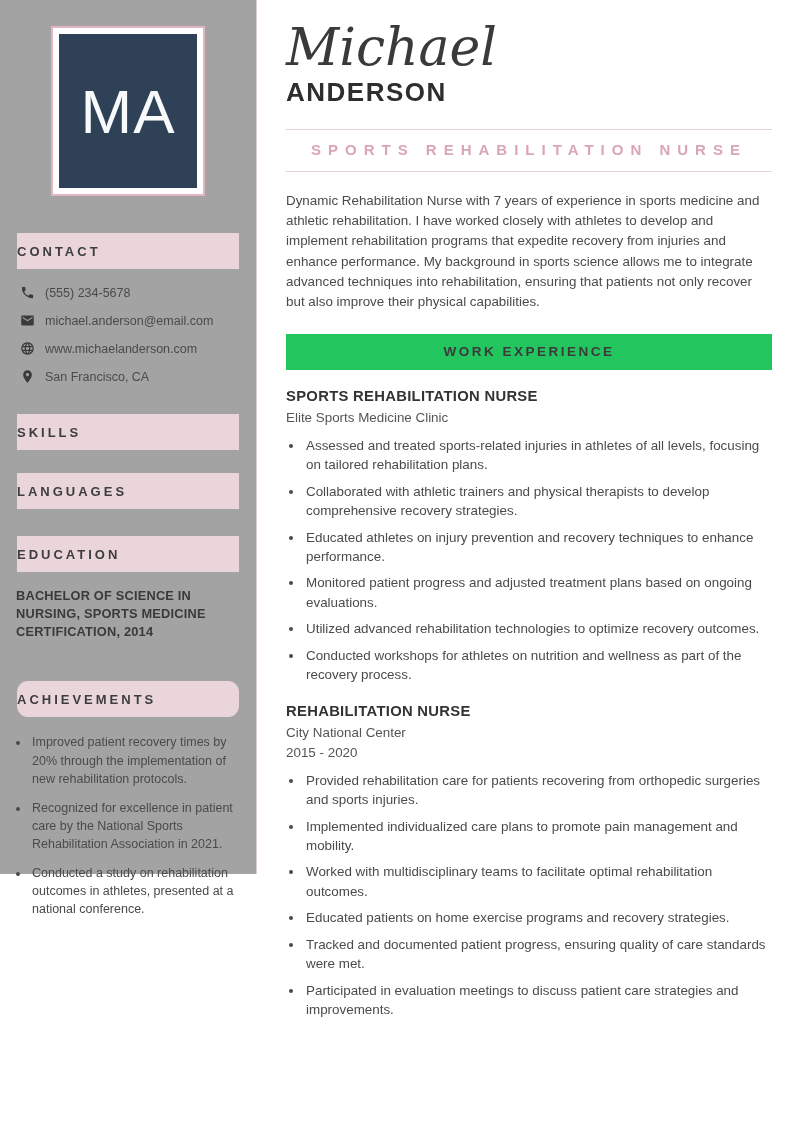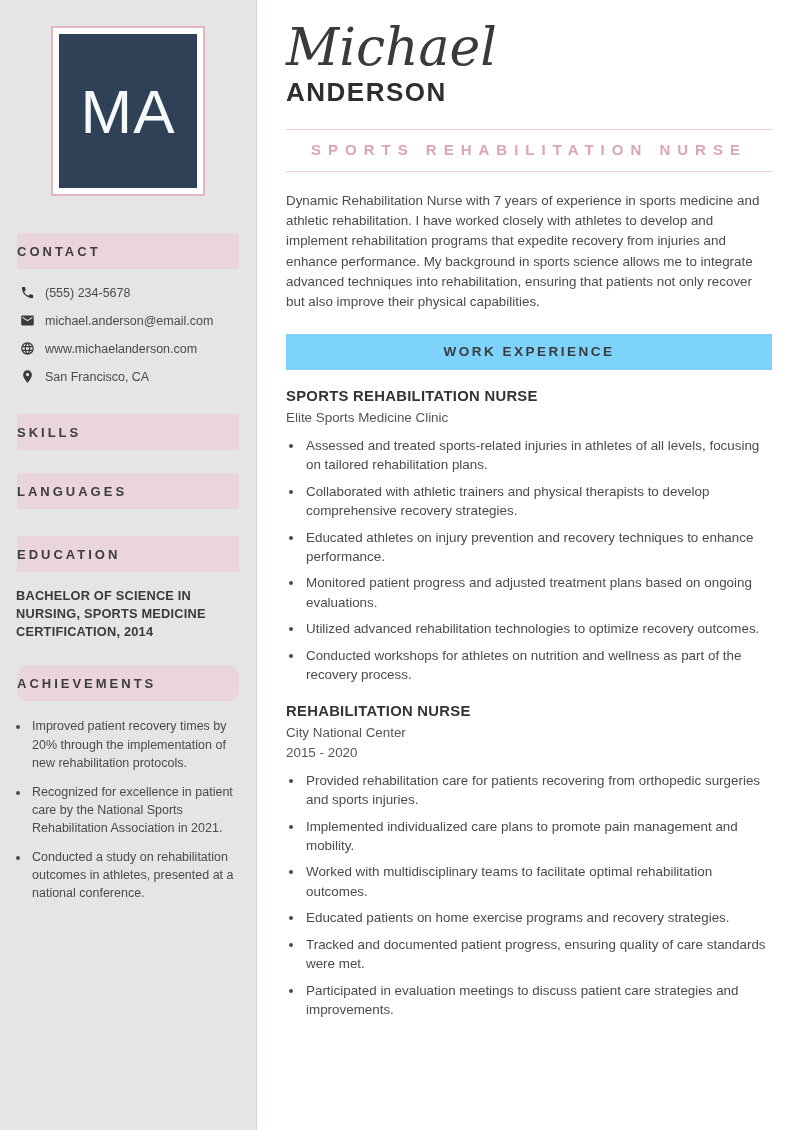--- a/index.html
+++ b/index.html
@@ -5,22 +5,22 @@
   * { margin: 0; padding: 0; box-sizing: border-box; }
   html, body { width: 800px; background: #ffffff; }
   body {
     font-family: "Liberation Sans", sans-serif;
     width: 800px; height: 1130px; overflow: hidden;
   }
   .page { display: flex; width: 800px; height: 1130px; background: #ffffff; }
 
   
   .sidebar {
-    width: 257px; min-width: 257px; height: 1130px;
-    background: #e5e5e5;
+    width: 257px; min-width: 257px; height: 874px;
+    background: #a3a3a3;
     border-right: 1px solid #dccfd2;
     padding-bottom: 16px;
   }
   .avatar-frame {
     width: 154px; height: 170px;
     margin: 26px auto 0 auto;
     background: #ffffff;
     border: 2px solid #e2b6c0;
     padding: 6px;
   }
@@ -36,21 +36,21 @@
   .side-band {
     margin: 0 17px; height: 36px;
     background: #e9d5da;
     display: flex; align-items: center; 
     font-size: 13px; font-weight: bold; letter-spacing: 3px; color: #3d3d3d;
   }
   .band-contact { margin-top: 37px; }
   .band-skills { margin-top: 30px; }
   .band-languages { margin-top: 23px; }
   .band-education { margin-top: 27px; }
-  .band-achievements { margin-top: 24px; border-radius: 11px; }
+  .band-achievements { margin-top: 40px; border-radius: 11px; }
 
   .contact-list { margin: 16px 0 0 20px; }
   .contact-row { display: flex; align-items: center; margin-bottom: 13px; }
   .contact-row .cicon { width: 15px; height: 15px; margin-right: 10px; flex: 0 0 15px; }
   .contact-row .cicon svg { width: 15px; height: 15px; fill: #3a3a3a; display: block; }
   .contact-text { font-size: 12.5px; color: #4a4a4a; }
 
   ul.side-list { margin: 16px 14px 0 30px; list-style: disc; }
   ul.side-list li {
     font-size: 12.5px; color: #4a4a4a; line-height: 1.45;
@@ -82,21 +82,21 @@
     text-align: center;
   }
   .job-title-main {
     font-size: 15px; font-weight: bold; letter-spacing: 7px; color: #dba6b3;
   }
   .summary {
     margin-top: 19px; font-size: 13.4px; line-height: 1.52; color: #4b4b4b;
   }
   .main-band {
     margin-top: 21px; height: 36px;
-    background: #7dd3fc;
+    background: #22c55e;
     display: flex; align-items: center; justify-content: center;
     font-size: 13.5px; font-weight: bold; letter-spacing: 2.5px; color: #3b3b3b;
   }
   .job { margin-top: 18px; }
   .job-role { font-size: 14.8px; font-weight: bold; color: #333333; letter-spacing: 0.3px; }
   .job-company { font-size: 13.4px; color: #555555; margin-top: 6px; }
   .job-dates { font-size: 13.4px; color: #555555; margin-top: 5px; }
   ul.job-bullets { margin: 11px 0 0 18px; list-style: disc; }
   ul.job-bullets li {
     font-size: 13.4px; color: #4b4b4b; line-height: 1.45; margin-bottom: 7px;

